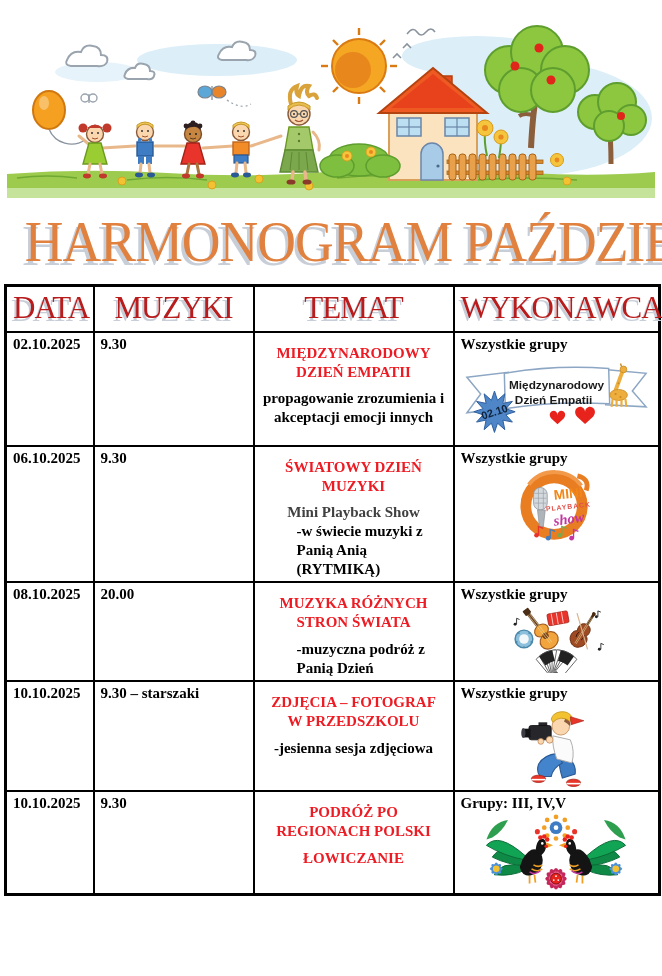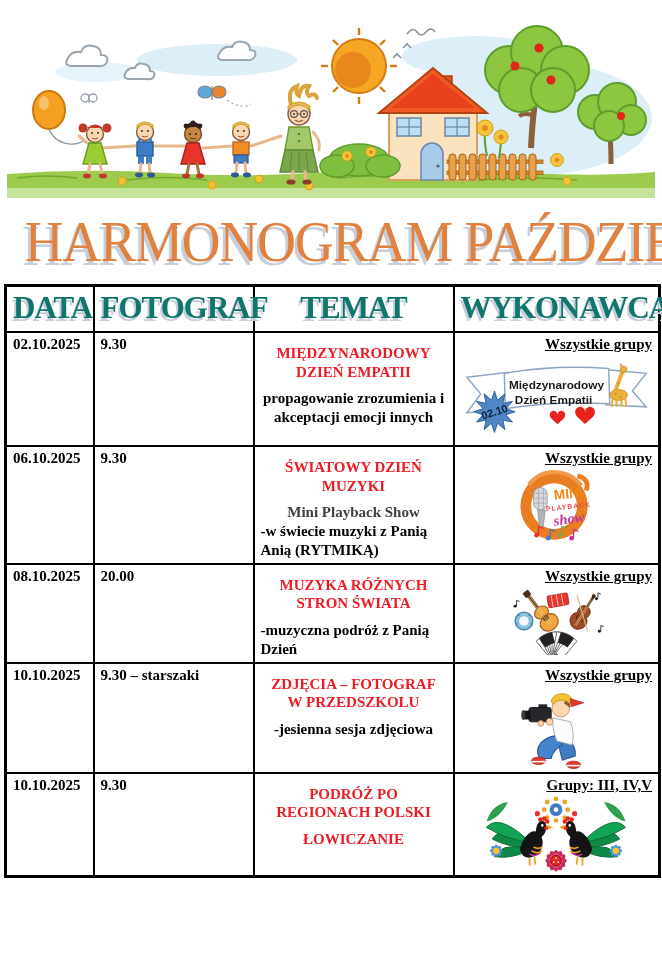--- a/index.html
+++ b/index.html
@@ -21,39 +21,39 @@
     transform:scaleX(.94);
     text-shadow:-3px 4px 0 #C8CED8;
     white-space:nowrap;
   }
 
   
   table.sched { border-collapse:collapse; margin:0 4px; width:654px; table-layout:fixed; border:3px solid #000; }
   table.sched th, table.sched td { border:2px solid #000; vertical-align:top; padding:3px 6px; }
   th.hdr {
     font-family:"Liberation Serif",serif;
-    font-weight:bold;
+    font-weight:normal;
     font-size:31px;
-    color:#0f766e;
+    color:#b91c1c;
     text-shadow:-2px 3px 0 #C8CED8;
     text-align:center;
     letter-spacing:-1px;
     padding:2px 0 4px 0;
     height:38px;
   }
   td { font-weight:bold; font-size:15px; }
   .c-date { }
   .c-time { }
   .c-topic { text-align:center; }
   .t-title { color:#ED1C24; text-align:center; max-width:182px; margin:8px auto; line-height:1.25; }
   .t-sub   { color:#404040; text-align:center; line-height:1.25; }
-  .t-desc  { color:#000; line-height:1.25; }
+  .t-desc  { color:#000; line-height:1.25;margin-left:36px; }
   .t-desc.center { text-align:center; max-width:192px; margin:8px auto; }
   .t-desc.left { text-align:left; }
-  .c-perf { text-align:right; padding:3px 2px;text-decoration:underline; }
+  .c-perf { text-align:left; padding:3px 2px; }
   .perfbox { overflow:hidden; }
   .r1 .perfbox { height:106px; } .r2 .perfbox { height:98px; }
   .r3 .perfbox { height:90px; }  .r4 .perfbox { height:106px; }
   .r5 .perfbox { height:102px; } .r6 .perfbox { height:95px; }
   .perf { margin-bottom:2px; }
   .perfbox svg { display:block; margin:0 auto; }
   .hidden-defs { position:absolute; width:0; height:0; overflow:hidden; }
 </style>
 </head>
 <body>
@@ -313,21 +313,21 @@
   <table class="sched">
     <colgroup>
       <col style="width:88px">
         <col style="width:160px">
         <col style="width:200px">
         <col style="width:206px">
     </colgroup>
     <thead>
       <tr>
         <th class="hdr">DATA</th>
-        <th class="hdr">FOTOGRAF</th>
+        <th class="hdr">MUZYKI</th>
         <th class="hdr">TEMAT</th>
         <th class="hdr">WYKONAWCA</th>
       </tr>
     </thead>
     <tbody>
 
       <tr class="r1">
         <td class="c-date">02.10.2025</td>
         <td class="c-time">9.30</td>
         <td class="c-topic">

